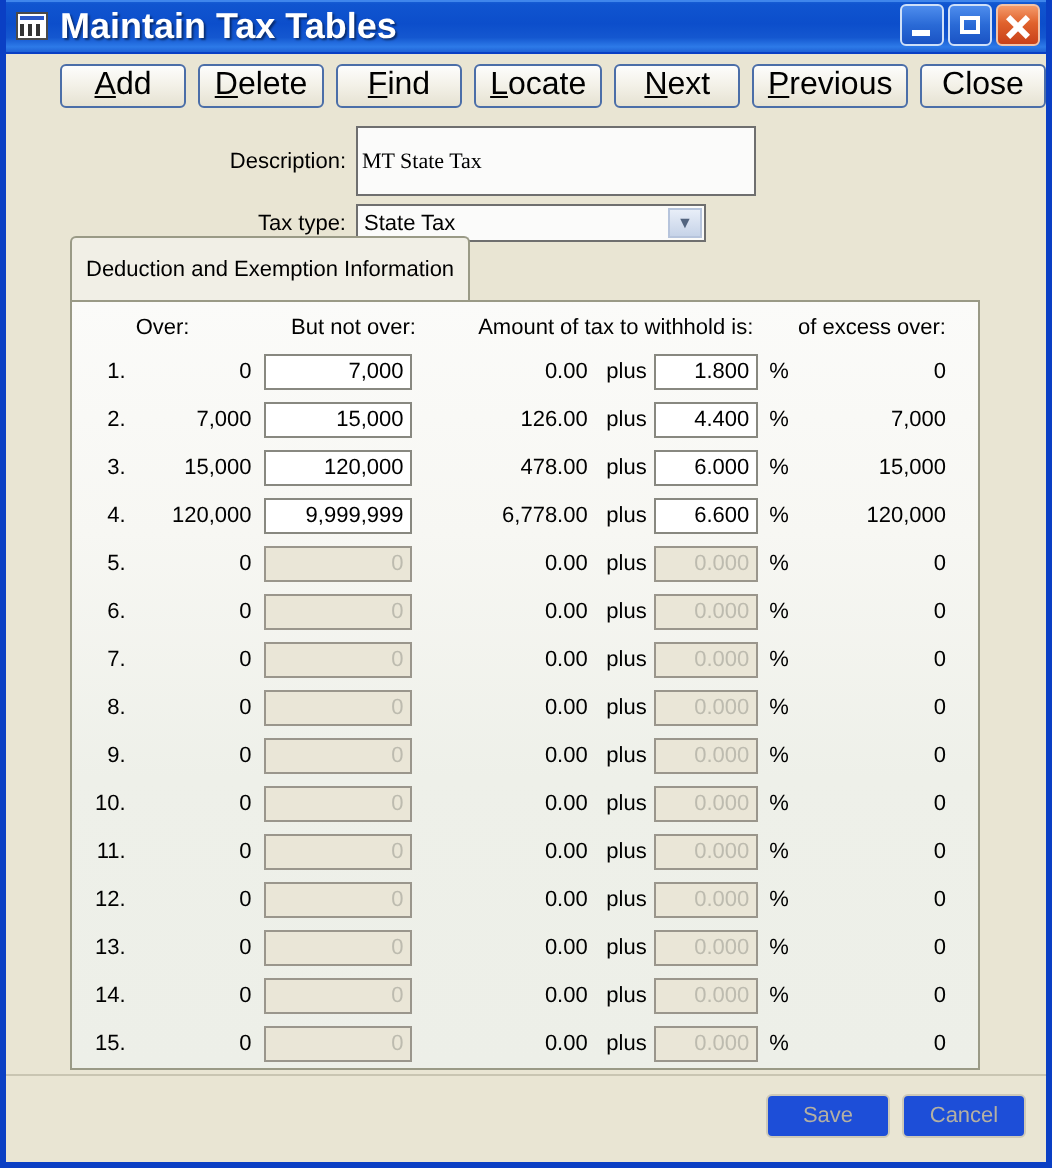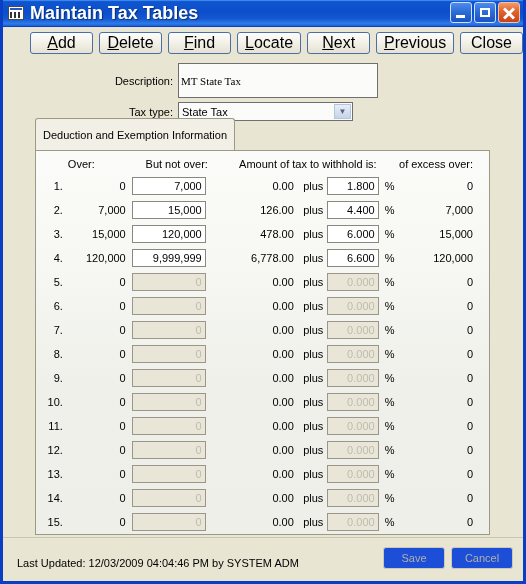--- a/index.html
+++ b/index.html
@@ -538,20 +538,19 @@
             <td class="c-plus">plus</td>
             <td class="c-rate"><input class="cell-input rate disabled" type="text" value="0.000" style=""></td>
             <td class="c-pct">%</td>
             <td class="c-exc">0</td>
           </tr>
         </tbody>
     </table>
   </div>
 
   <div id="statusbar">
-    <div id="last-updated">Last Updated: 12/03/2009 04:04:46 PM by SYSTEM ADM</div>
     <div class="bottom-btns">
       <div class="btn-disabled">Save</div>
       <div class="btn-disabled">Cancel</div>
     </div>
   </div>
 
 </div>
 
 </body></html>

